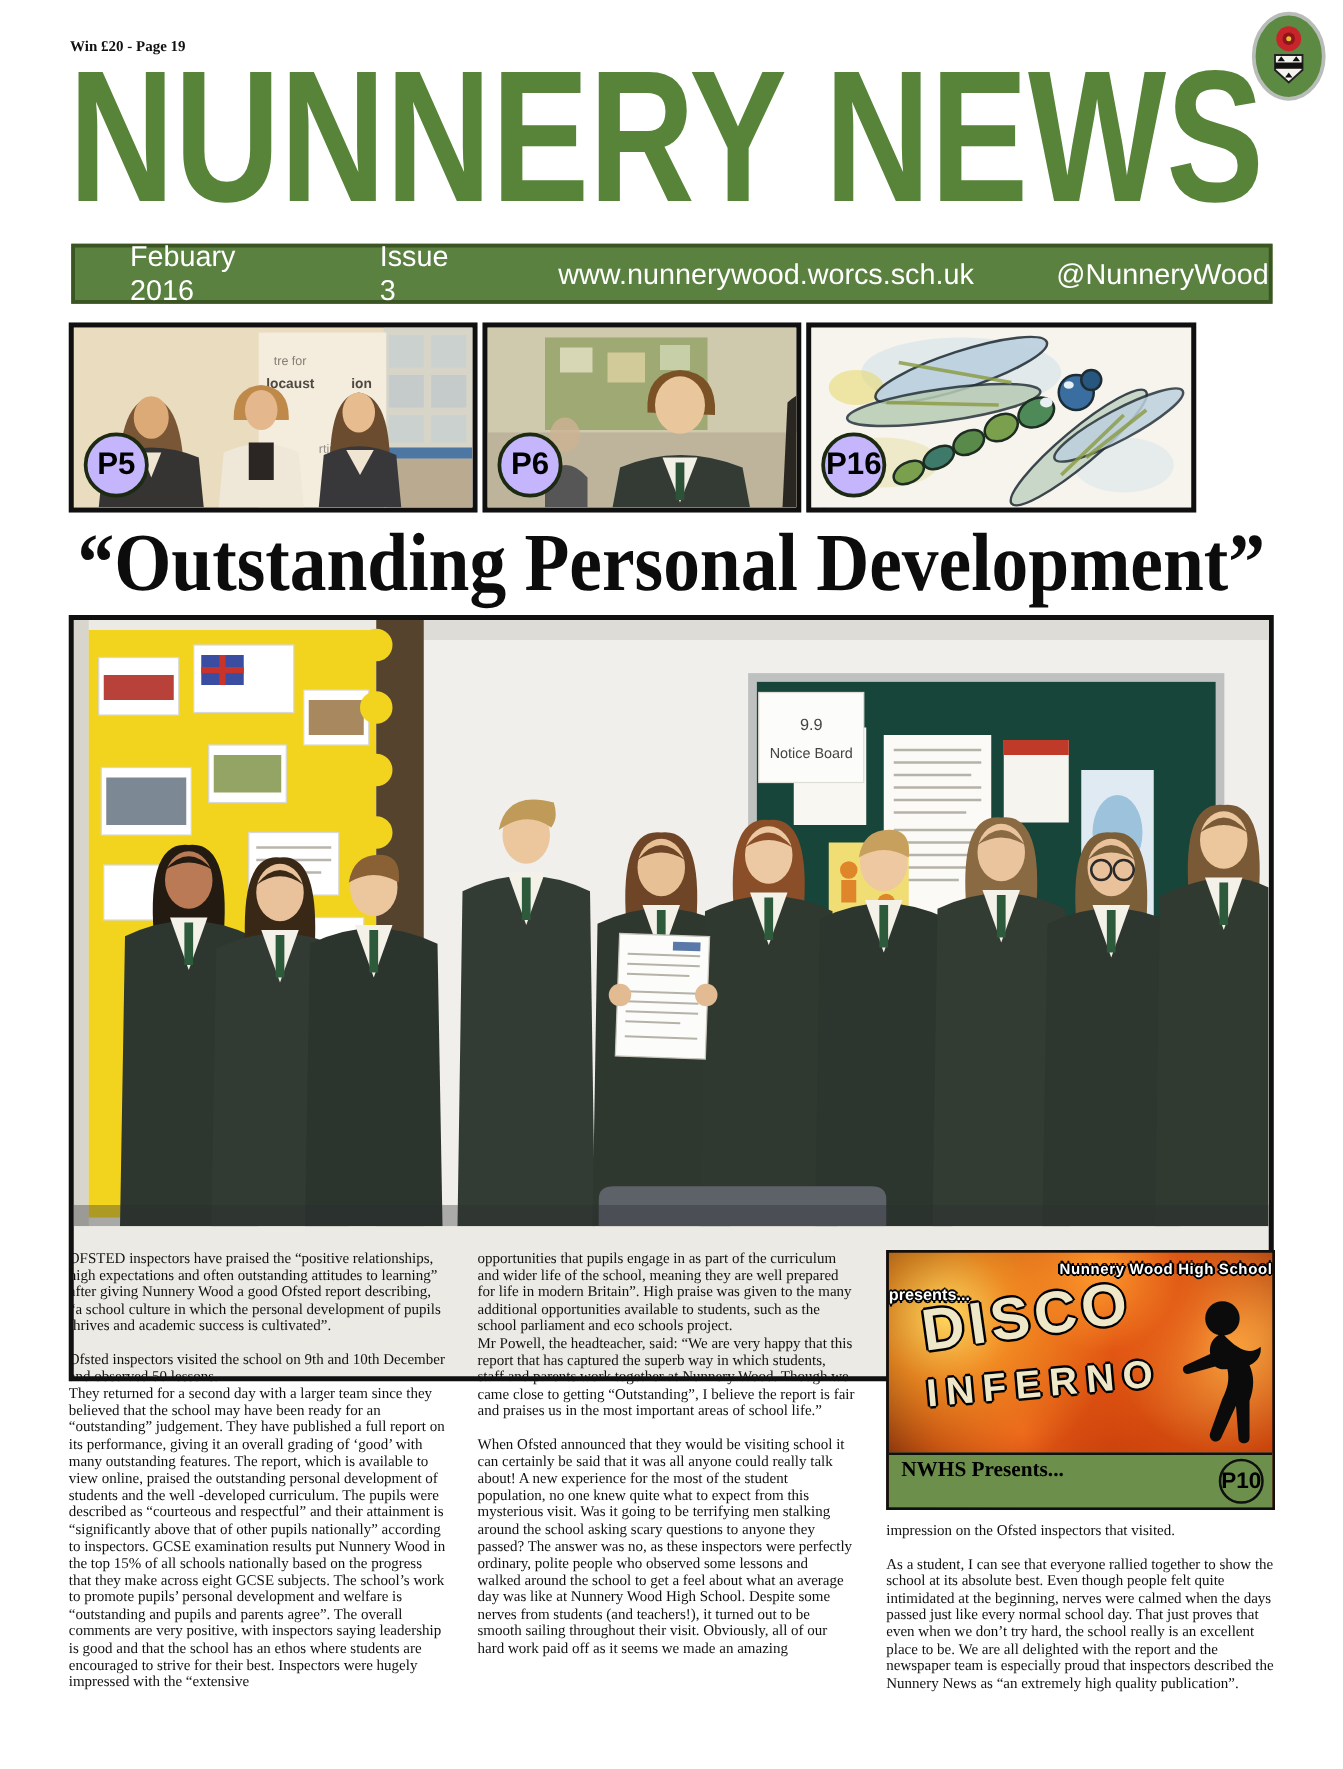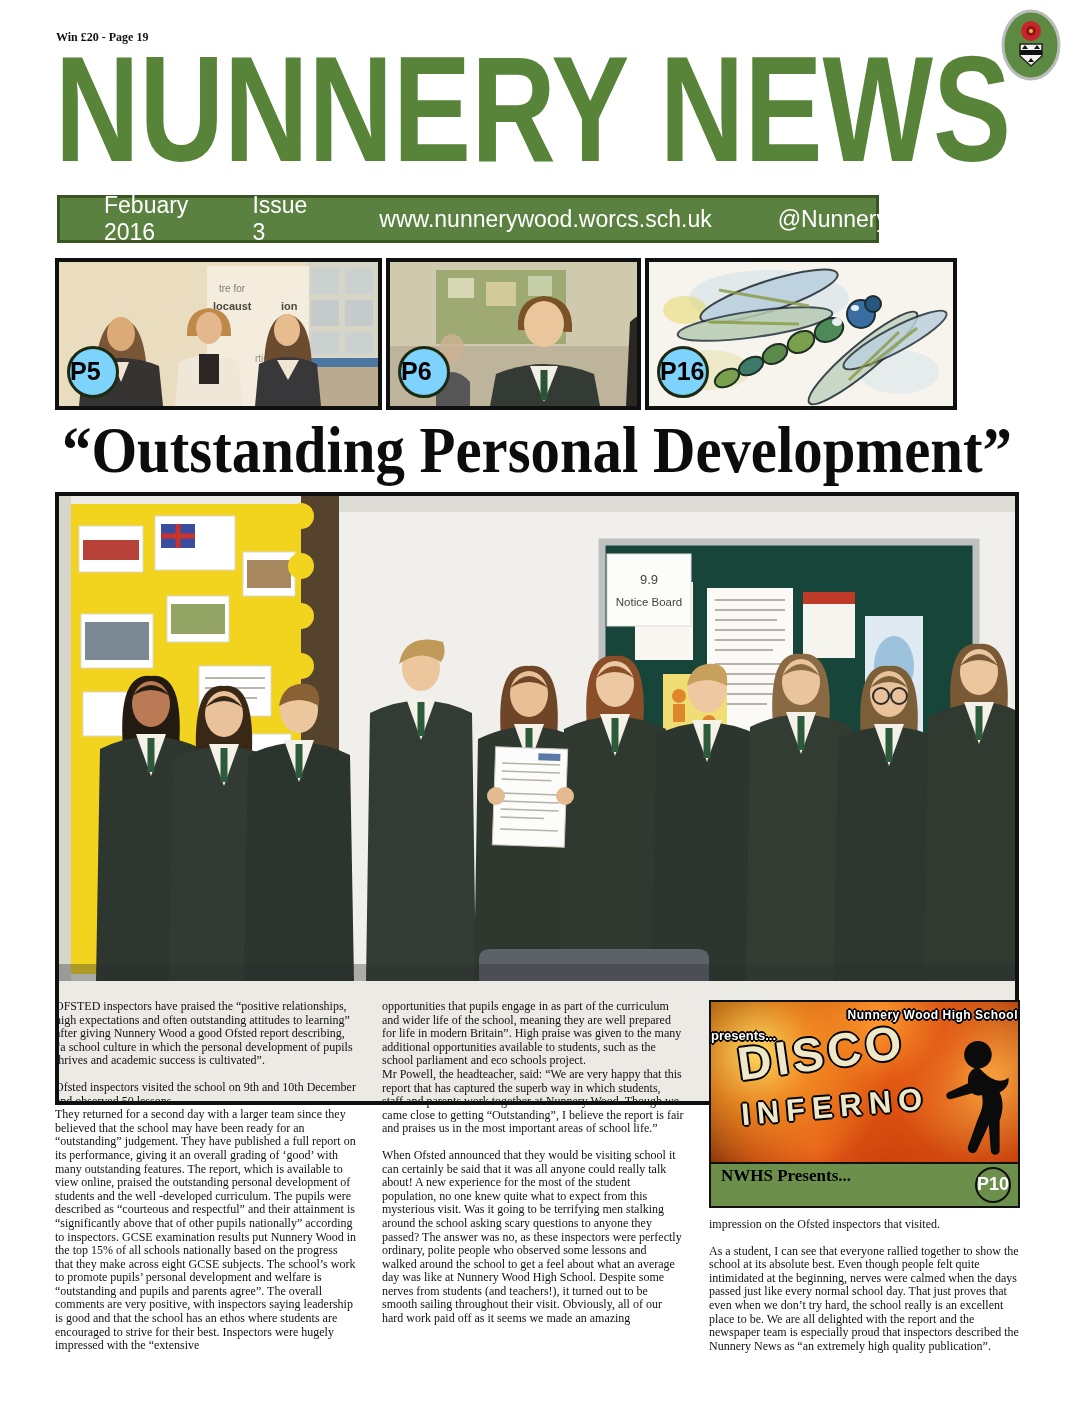--- a/index.html
+++ b/index.html
@@ -1,32 +1,32 @@
 <!DOCTYPE html>
 <html><head>
 <meta charset="utf-8">
 <style>
   html,body{margin:0;padding:0;background:#fff;}
   .page{position:relative;width:1074px;height:1415px;background:#ffffff;overflow:hidden;
         font-family:"Liberation Serif",serif;color:#111;}
   .teaser{position:absolute;left:56px;top:30px;font-weight:bold;font-size:12px;}
   .crest{position:absolute;right:12px;top:8px;width:62px;height:74px;}
   .masthead{position:absolute;left:55px;top:44px;}
-  .info-bar{position:absolute;left:57px;top:195px;width:822px;height:48px;box-sizing:border-box;
+  .info-bar{position:absolute;left:57px;top:195px;width:961px;height:48px;box-sizing:border-box;
             background:#5b8140;border:3px solid #3a5522;display:flex;align-items:center;
             color:#fff;font-family:"Liberation Sans",sans-serif;font-size:23px;}
   .info-bar .d1{margin-left:44px}.info-bar .d2{margin-left:64px}
   .info-bar .d3{margin-left:72px}.info-bar .d4{margin-left:66px}
   .photo-strip{position:absolute;left:55px;top:258px;width:964px;display:flex;gap:4px;}
   .photo{position:relative;margin:0;border:4px solid #101010;box-sizing:border-box;height:152px;
          background:#ddd;overflow:hidden;}
   .photo.p1{width:327px}.photo.p2{width:255px}.photo.p3w{width:312px}
   .badge{position:absolute;left:8px;bottom:8px;width:52px;height:52px;border-radius:50%;
-         background:#7dd3fc;border:3px solid #1c2a12;box-sizing:border-box;color:#000;
-         font:bold 25px/44px "Liberation Sans",sans-serif;text-align:left;}
+         background:#c4b5fd;border:3px solid #1c2a12;box-sizing:border-box;color:#000;
+         font:bold 25px/44px "Liberation Sans",sans-serif;text-align:center;}
   .headline{position:absolute;left:55px;top:412px;width:964px;}
   .main-photo{position:absolute;left:55px;top:492px;width:964px;height:613px;margin:0;
               border:4px solid #101010;box-sizing:border-box;overflow:hidden;background:#eceae5;}
   .main-photo .badge{left:auto;right:14px;bottom:14px;width:56px;height:56px;
                      font:bold 28px/48px "Liberation Sans",sans-serif;}
   .article{position:absolute;left:55px;top:1000px;width:966px;display:grid;
            grid-template-columns:302px 302px 311px;column-gap:25px;
            font-size:12px;line-height:13.6px;text-align:left;}
   .article p{margin:0 0 13px 0;white-space:pre-line;font-family:Liberation Serif, serif;}
   .article p.tight{margin-bottom:0;}
@@ -50,21 +50,21 @@
           letter-spacing:4px;transform:rotate(-8deg);}
   .disco2{position:absolute;left:30px;top:98px;font-size:31px;font-weight:bold;color:#efe8c8;
           letter-spacing:7px;transform:rotate(-5deg);}
   .dancer{position:absolute;right:2px;top:36px;width:82px;height:128px;}
   .poster-bar{position:absolute;left:0;right:0;bottom:0;height:42px;background:#6d8f4c;
               border-top:2px solid #101010;}
   .poster-bar-label{font-family:"Liberation Serif",serif;font-weight:bold;font-size:17px;
                     color:#000;padding:5px 0 0 10px;}
   .p10{position:absolute;right:7px;top:3px;width:36px;height:36px;border:2.5px solid #101010;
        border-radius:50%;box-sizing:border-box;background:#6d8f4c;text-align:center;
-       font:bold 18px/30px "Liberation Sans",sans-serif;color:#ffffff;}
+       font:bold 18px/30px "Liberation Sans",sans-serif;color:#000000;}
 </style>
 </head>
 <body>
 
 <div class="page">
 
   <div class="teaser">Win £20 - Page 19</div>
 
   <div class="crest">
     <svg width="62" height="74" viewBox="0 0 62 74">

